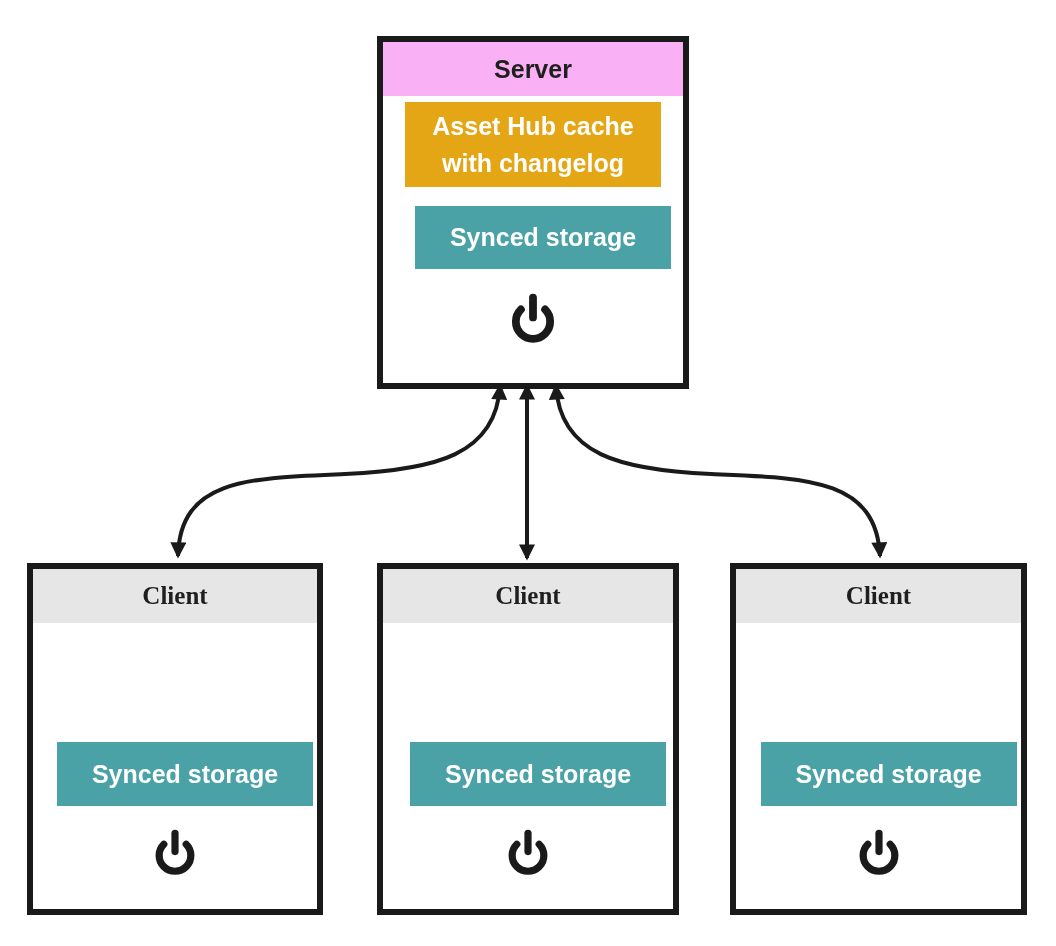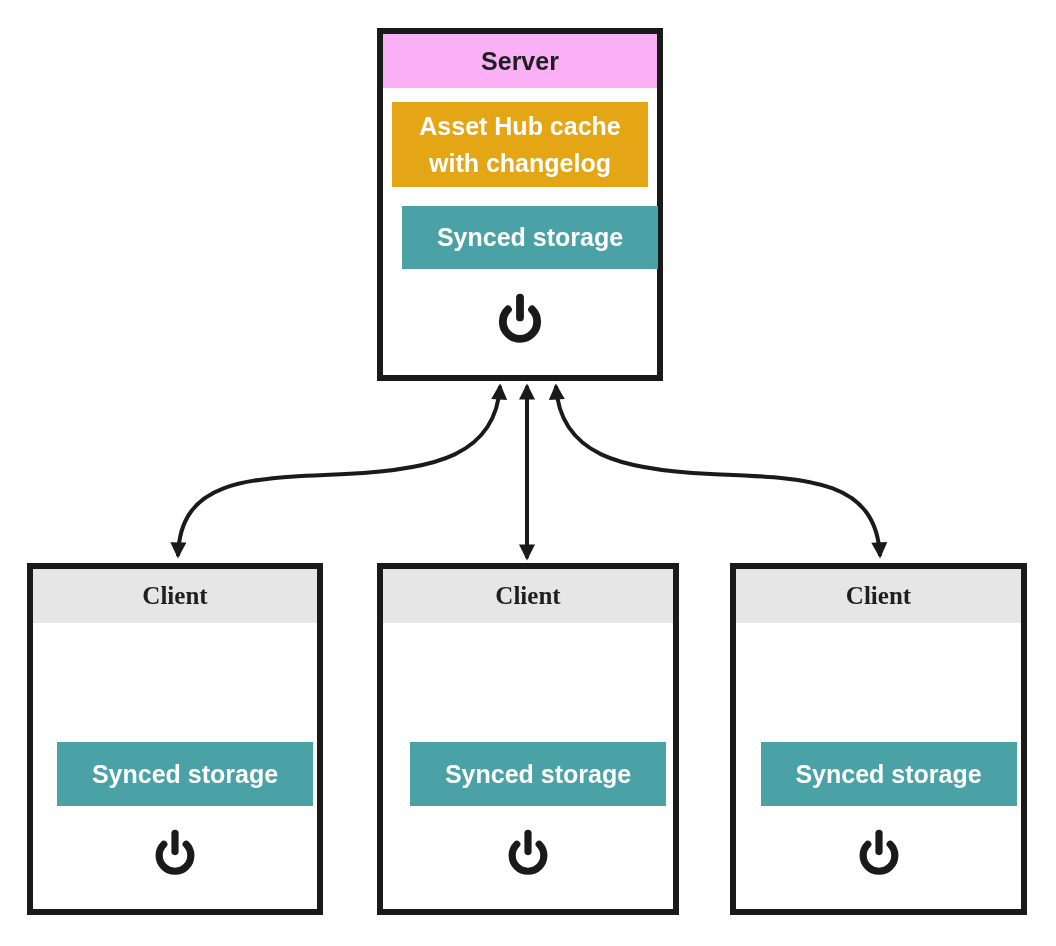--- a/index.html
+++ b/index.html
@@ -17,21 +17,21 @@
   }
   .node {
     position: absolute;
     box-sizing: border-box;
     border: 6px solid var(--box_border, #1a1a1a);
     background: #ffffff;
     display: flex;
     flex-direction: column;
     align-items: center;
   }
-  #server-box   { left: 377px; top: 28px;  width: 286px; height: 353px; }
+  #server-box   { left: 377px; top: 36px;  width: 312px; height: 353px; }
   #client-box-1 { left: 27px;  top: 563px; width: 296px; height: 352px; }
   #client-box-2 { left: 377px; top: 563px; width: 302px; height: 352px; }
   #client-box-3 { left: 730px; top: 563px; width: 297px; height: 352px; }
 
   .node-header {
     width: 100%;
     height: 54px;
     display: flex;
     align-items: center;
     justify-content: center;
@@ -51,21 +51,21 @@
     text-align: center;
     font-size: 25px;
     font-weight: 700;
     color: var(--text_light, #ffffff);
     line-height: 37px;
     flex: 0 0 auto;
   }
   .module-cache {
     background: var(--cache_bg, #e4a614);
     height: 85px;
-    margin-top: 14px;
+    margin-top: 6px;
     justify-content: center;
   }
   .module-cache .module-label { max-width: 232px; }
   .module-storage {
     background: var(--storage_bg, #4aa2a7);
     height: 63px;
     margin-left: 20px;
   }
   .server-storage { margin-top: 19px; }
   .client-storage { margin-top: 119px; height: 64px; }

